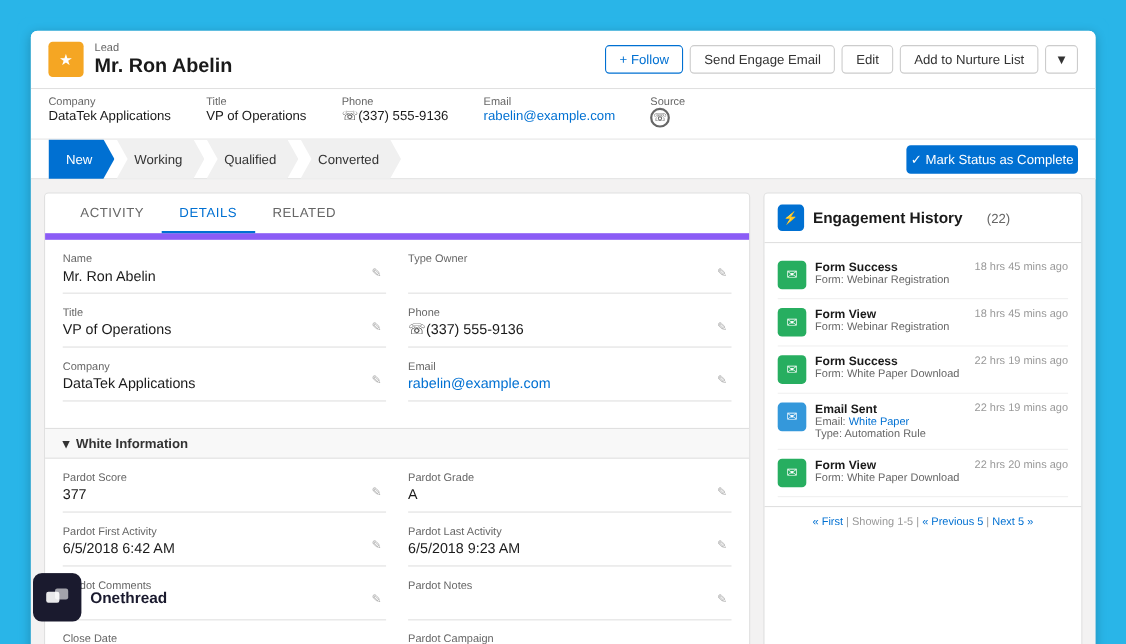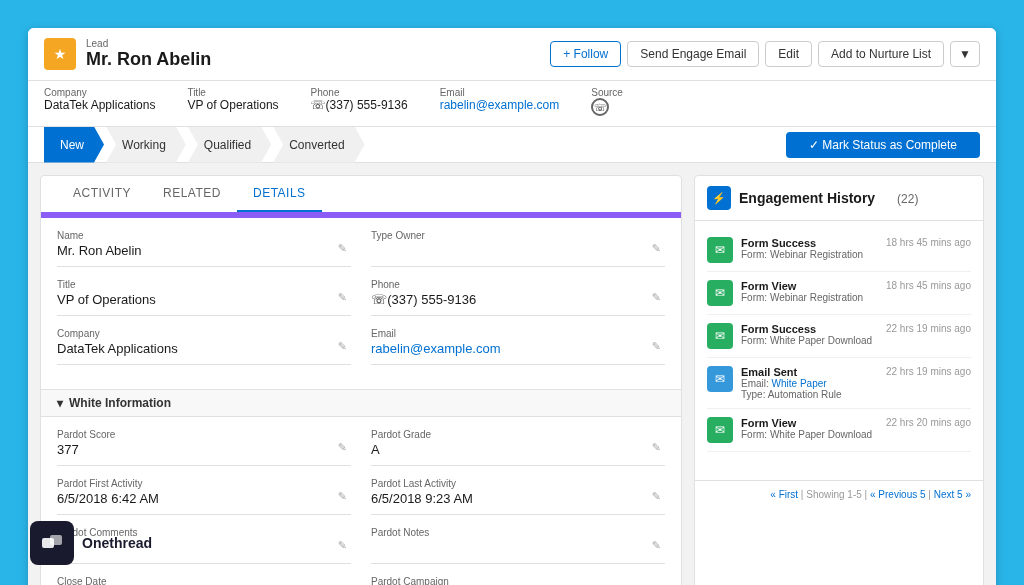--- a/index.html
+++ b/index.html
@@ -141,21 +141,21 @@
     .status-step:first-child {
       clip-path: polygon(0 0, calc(100% - 10px) 0, 100% 50%, calc(100% - 10px) 100%, 0 100%);
       padding-left: 16px;
     }
     .btn-mark-complete {
       margin-left: auto;
       background: #0070d2;
       color: #fff;
       border: none;
       border-radius: 4px;
-      padding: 6px 23px;
+      padding: 6px 4px;
       font-size: 12px;
       cursor: pointer;
       display: flex;
       align-items: center;
       gap: 6px;
     }
     
     .main-content {
       display: flex;
       gap: 0;
@@ -314,25 +314,24 @@
       color: #666;
     }
     .eng-desc .link { color: #0070d2; }
     .eng-time {
       font-size: 10px;
       color: #999;
       white-space: nowrap;
     }
     .engagement-footer {
       padding: 8px 12px;
-      text-align: right;
+      text-align: center;
       border-top: 1px solid #e0e0e0;
       font-size: 10px;
       color: #999;
-      margin-top: 20px;
     }
     .engagement-footer a {
       color: #0070d2;
       text-decoration: none;
     }
     
     .onethread-logo {
       position: fixed;
       bottom: 20px;
       left: 30px;
@@ -411,22 +410,22 @@
       <div class="status-step inactive">Qualified</div>
       <div class="status-step inactive">Converted</div>
       <button class="btn-mark-complete">✓ Mark Status as Complete</button>
     </div>
 
     <div class="main-content">
 
       <div class="left-panel">
         <div class="tabs">
           <div class="tab">ACTIVITY</div>
+          <div class="tab active">DETAILS</div>
           <div class="tab">RELATED</div>
-          <div class="tab active">DETAILS</div>
         </div>
 
         <div class="detail-section">
 
           <div class="detail-row">
             <div class="detail-field">
               <label>Name</label>
               <div class="val">Mr. Ron Abelin</div>
               <span class="edit-icon">✎</span>
             </div>

